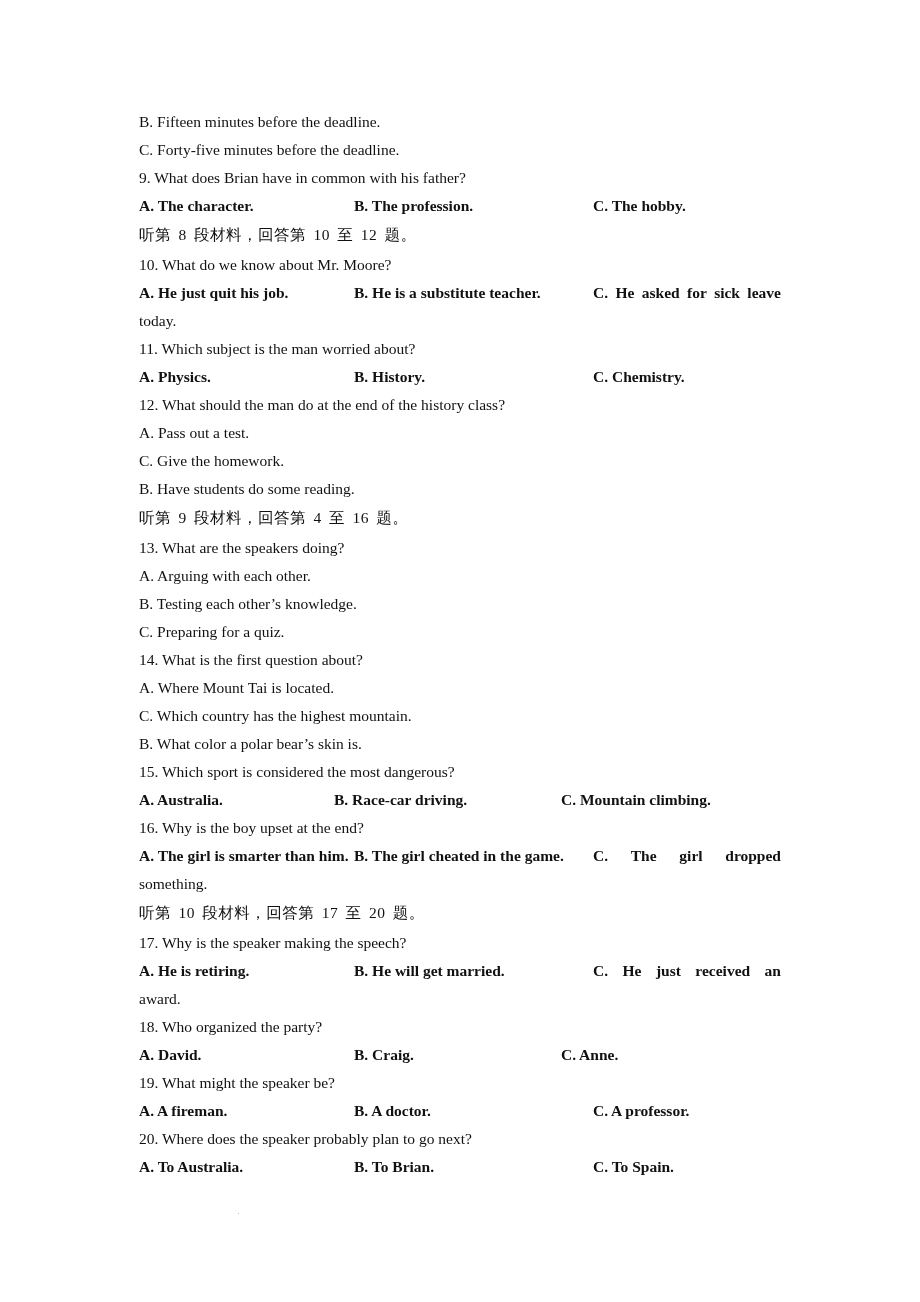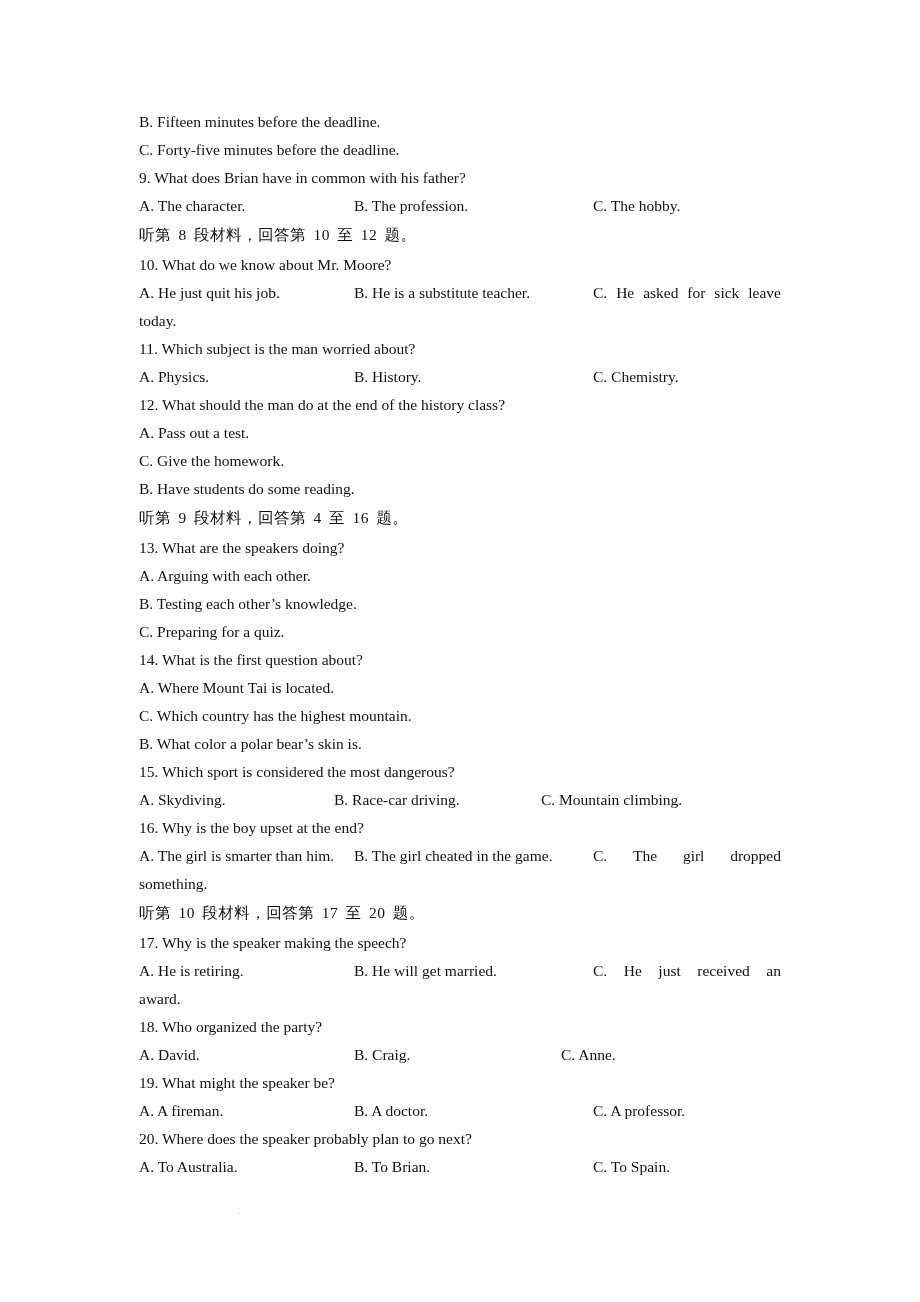--- a/index.html
+++ b/index.html
@@ -32,30 +32,31 @@
       height: 31px;
       line-height: 30px;
       letter-spacing: 0.5px;
       word-spacing: 3px;
     }
     .opts {
       position: relative;
       height: 28px;
       line-height: 28px;
       white-space: nowrap;
+      font-weight: bold;
     }
     .opts span {
       position: absolute;
       top: 0;
     }
     .opt-a { left: 0; }
     .opt-b { left: 215px; }
     .opt-c { left: 454px; }
     .opts.alt .opt-b { left: 195px; }
-    .opts.alt .opt-c { left: 402px; }
+    .opts.alt .opt-c { left: 422px; }
     .justify-c {
       position: absolute;
       left: 454px;
       right: 0;
       top: 0;
       display: flex;
       justify-content: space-between;
     }
     .justify-c span { position: static; }
     .dot {
@@ -118,21 +119,21 @@
   <div class="line">B. Testing each other’s knowledge.</div>
   <div class="line">C. Preparing for a quiz.</div>
 
   <div class="line">14. What is the first question about?</div>
   <div class="line">A. Where Mount Tai is located.</div>
   <div class="line">C. Which country has the highest mountain.</div>
   <div class="line">B. What color a polar bear’s skin is.</div>
 
   <div class="line">15. Which sport is considered the most dangerous?</div>
   <div class="opts alt">
-    <span class="opt-a">A. Skydiving.</span>
+    <span class="opt-a">A. Australia.</span>
     <span class="opt-b">B. Race-car driving.</span>
     <span class="opt-c">C. Mountain climbing.</span>
   </div>
 
   <div class="line">16. Why is the boy upset at the end?</div>
   <div class="opts">
     <span class="opt-a">A. The girl is smarter than him.</span>
     <span class="opt-b">B. The girl cheated in the game.</span>
     <div class="justify-c">
       <span>C.</span>

